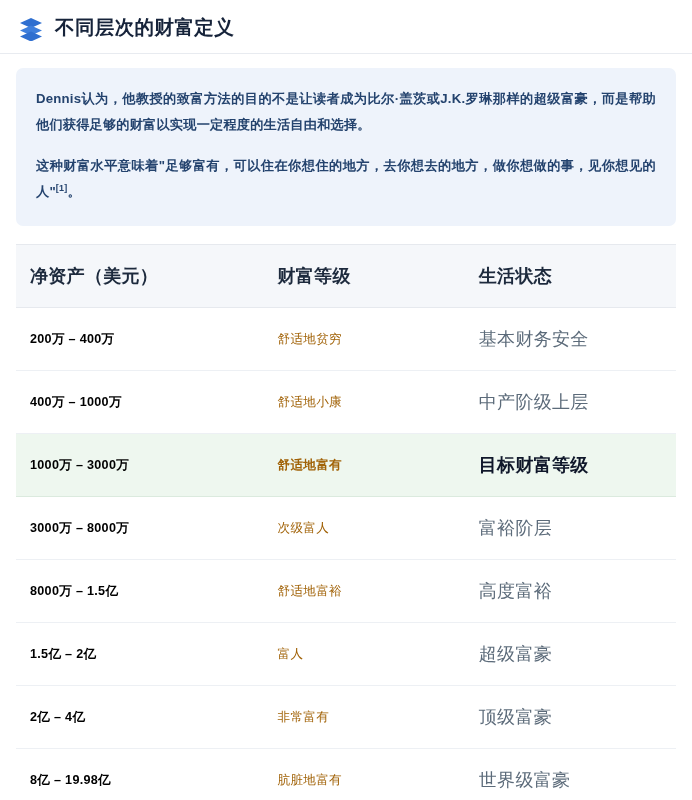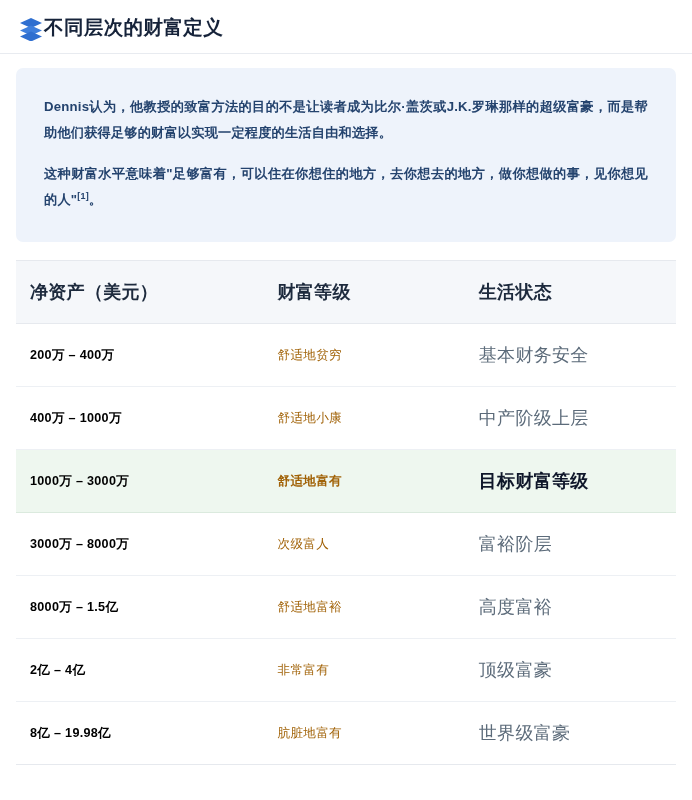--- a/index.html
+++ b/index.html
@@ -15,20 +15,21 @@
     min-height: 800px;
     background: #ffffff;
     position: relative;
     overflow: hidden;
   }
 
   
   .header {
     display: flex;
     align-items: center;
+    gap: 11px;
     padding: 14px 18px 12px 18px;
   }
   .header-icon {
     width: 26px;
     height: 26px;
     flex: 0 0 26px;
     position: relative;
   }
   .header-icon svg { display: block; }
   .header-title {
@@ -44,21 +45,21 @@
   }
 
   
   .callout {
     margin: 14px 16px 0 16px;
     background: #eef3fb;
     border-radius: 7px;
     padding: 18px 20px 20px 20px;
   }
   .callout p {
-    margin: 8px;
+    margin: 0;
     color: #24436e;
     font-size: 13.2px;
     line-height: 2.0;
     font-weight: bold;
     letter-spacing: 0.2px;
     text-align: justify;
   }
   .callout p + p { margin-top: 14px; }
   .sup {
     font-size: 9px;
@@ -167,20 +168,25 @@
           <td class="col0">3000万 – 8000万</td>
           <td class="col1">次级富人</td>
           <td class="col2">富裕阶层</td>
         </tr>
         <tr>
           <td class="col0">8000万 – 1.5亿</td>
           <td class="col1">舒适地富裕</td>
           <td class="col2">高度富裕</td>
         </tr>
         <tr>
+          <td class="col0">1.5亿 – 2亿</td>
+          <td class="col1">富人</td>
+          <td class="col2">超级富豪</td>
+        </tr>
+        <tr>
           <td class="col0">2亿 – 4亿</td>
           <td class="col1">非常富有</td>
           <td class="col2">顶级富豪</td>
         </tr>
         <tr>
           <td class="col0">8亿 – 19.98亿</td>
           <td class="col1">肮脏地富有</td>
           <td class="col2">世界级富豪</td>
         </tr>
 

